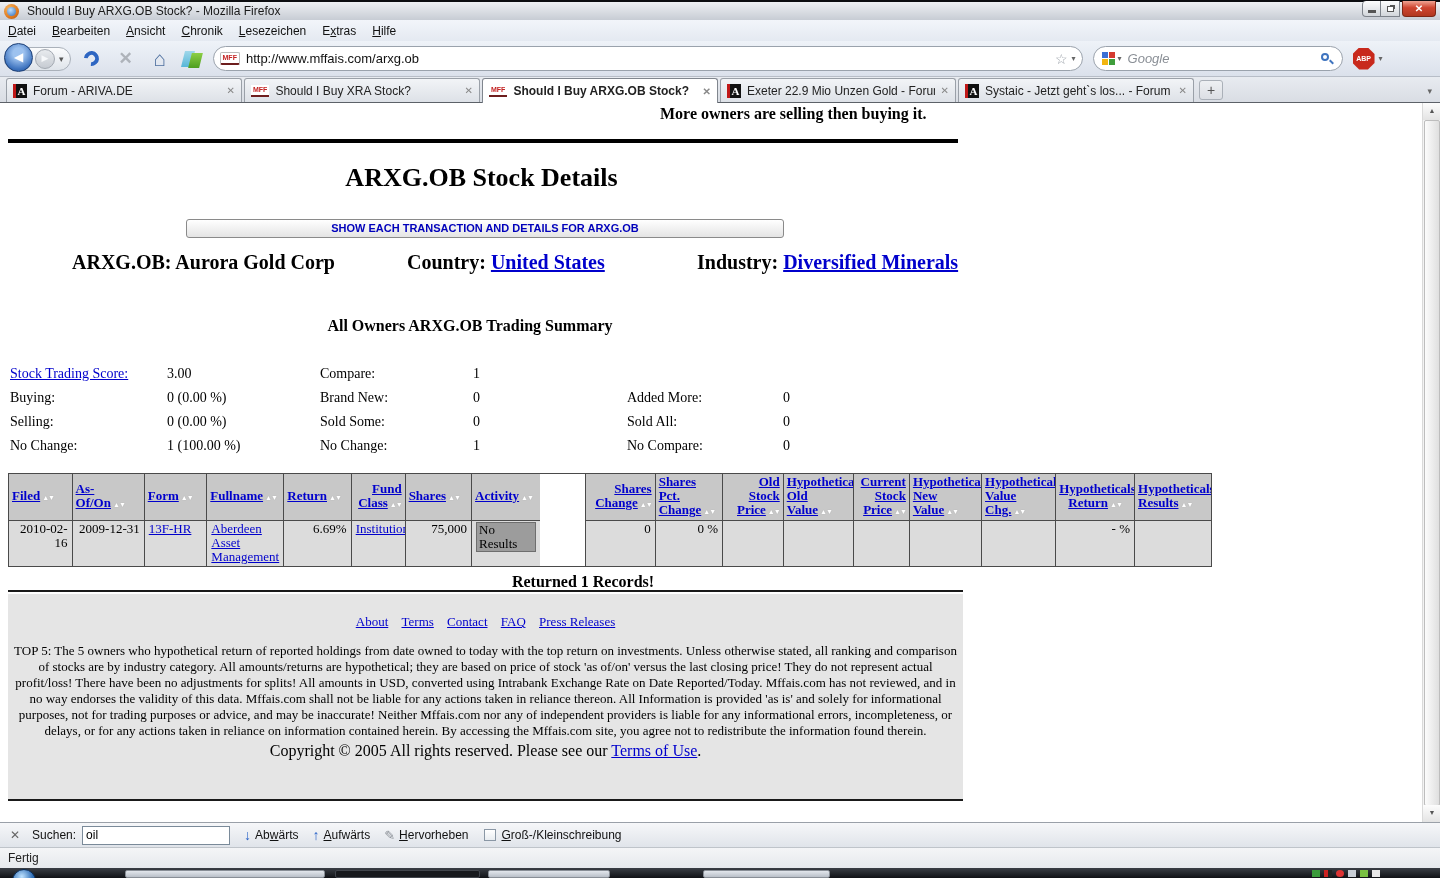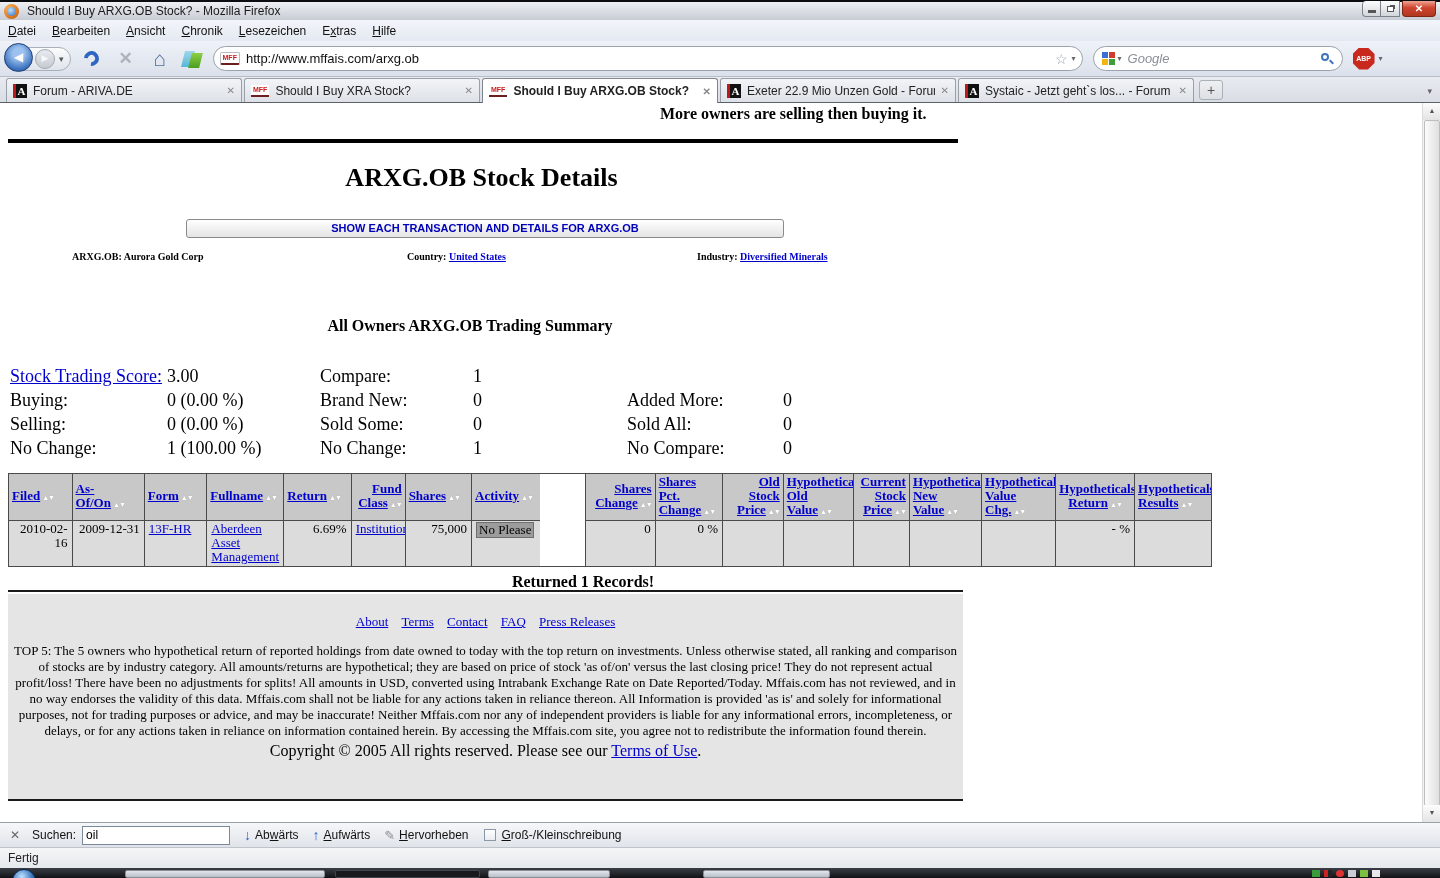--- a/index.html
+++ b/index.html
@@ -105,28 +105,28 @@
   .content { position:absolute; top:103px; left:0; width:1440px; height:719px; background:#fff;
     font-family:"Liberation Serif", serif; color:#000; overflow:hidden; }
   .top-note { position:absolute; top:2px; left:660px; font-size:16px; font-weight:bold; }
   .rule1 { position:absolute; top:36px; left:8px; width:950px; height:4px; background:#000; }
   .page-title { position:absolute; top:60px; left:0; width:963px; text-align:center;
     font-size:26px; font-weight:bold; }
   .tx-btn { position:absolute; top:116px; left:186px; width:598px; height:19px;
     background:linear-gradient(#ffffff,#e4e4e4); border:1px solid #8a8a8a; border-radius:3px;
     font-family:"Liberation Sans", sans-serif; font-size:11px; font-weight:bold; color:#0000bb;
     text-align:center; line-height:17px; }
-  .info-row { position:absolute; top:148px; left:0; width:963px; height:20px; font-size:10px; font-weight:bold; }
+  .info-row { position:absolute; top:148px; left:0; width:963px; height:20px; font-size:20px; font-weight:bold; }
   .info-company { position:absolute; left:72px; }
   .info-country { position:absolute; left:407px; }
   .info-industry { position:absolute; left:697px; }
   a, .link { color:#0000cc; text-decoration:underline; }
   .summary-title { position:absolute; top:214px; left:0; width:940px; text-align:center;
     font-size:16px; font-weight:bold; }
-  .stat-row { position:absolute; left:0; width:1000px; height:20px; font-size:18px; }
+  .stat-row { position:absolute; left:0; width:1000px; height:20px; font-size:14px; }
   .stat-row.r0 { top:263px; } .stat-row.r1 { top:287px; } .stat-row.r2 { top:311px; } .stat-row.r3 { top:335px; }
   .sc { position:absolute; white-space:nowrap; }
   .sc0 { left:10px; } .sc1 { left:167px; } .sc2 { left:320px; } .sc3 { left:473px; }
   .sc4 { left:627px; } .sc5 { left:783px; }
 
   
   .dtable { position:absolute; top:370px; left:8px; width:1204px; border:1px solid #4a4a4a; font-size:13px; }
   .dtr { display:flex; }
   .dth, .dtd { border-left:1px solid #4a4a4a; overflow:hidden; }
   .dth:first-child, .dtd:first-child { border-left:none; }
@@ -407,21 +407,21 @@
           </div>
         <div class="dtd c3">
             <a>Aberdeen Asset Management Plc</a>
           </div>
         <div class="dtd c4 num">6.69%</div>
         <div class="dtd c5">
             <a>Institution</a>
           </div>
         <div class="dtd c6 num">75,000</div>
         <div class="dtd c7">
-            <span class="hl">No Please</span>
+            <span class="hl">No Results</span>
           </div>
         <div class="dtd c8 num">0</div>
         <div class="dtd c9 num">0 %</div>
         <div class="dtd c10 num"></div>
         <div class="dtd c11 num"></div>
         <div class="dtd c12 num"></div>
         <div class="dtd c13 num"></div>
         <div class="dtd c14 num"></div>
         <div class="dtd c15 num">- %</div>
         <div class="dtd c16 num"></div>

